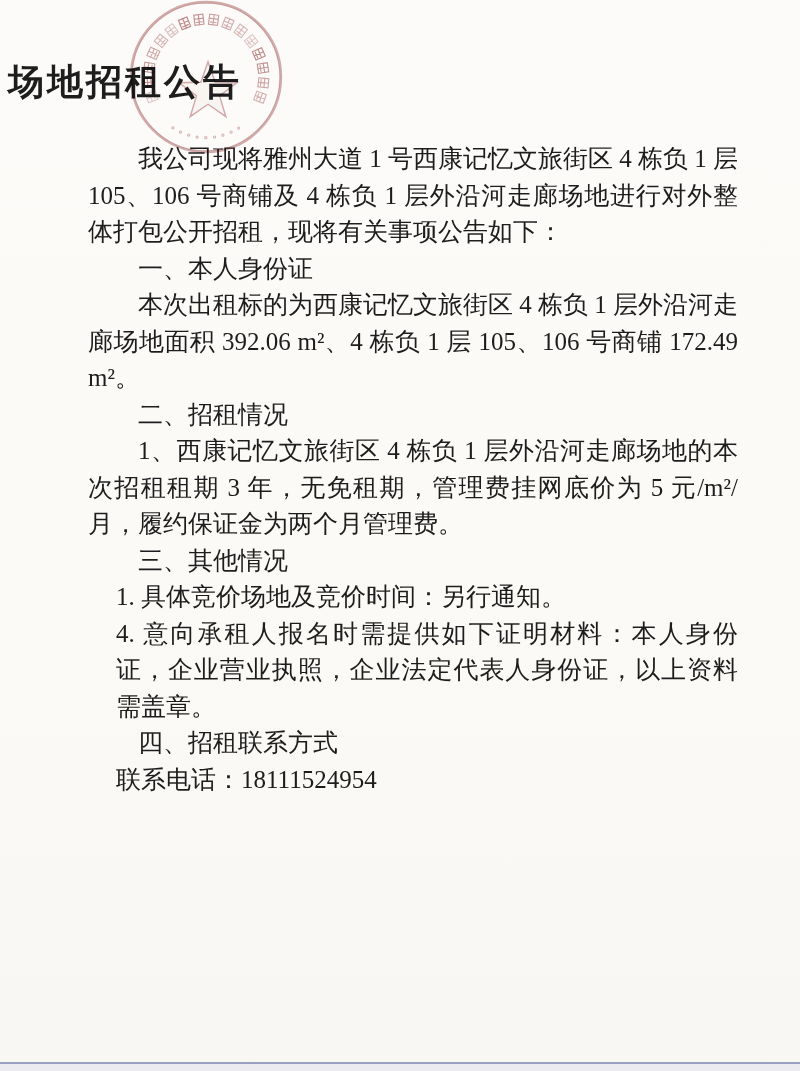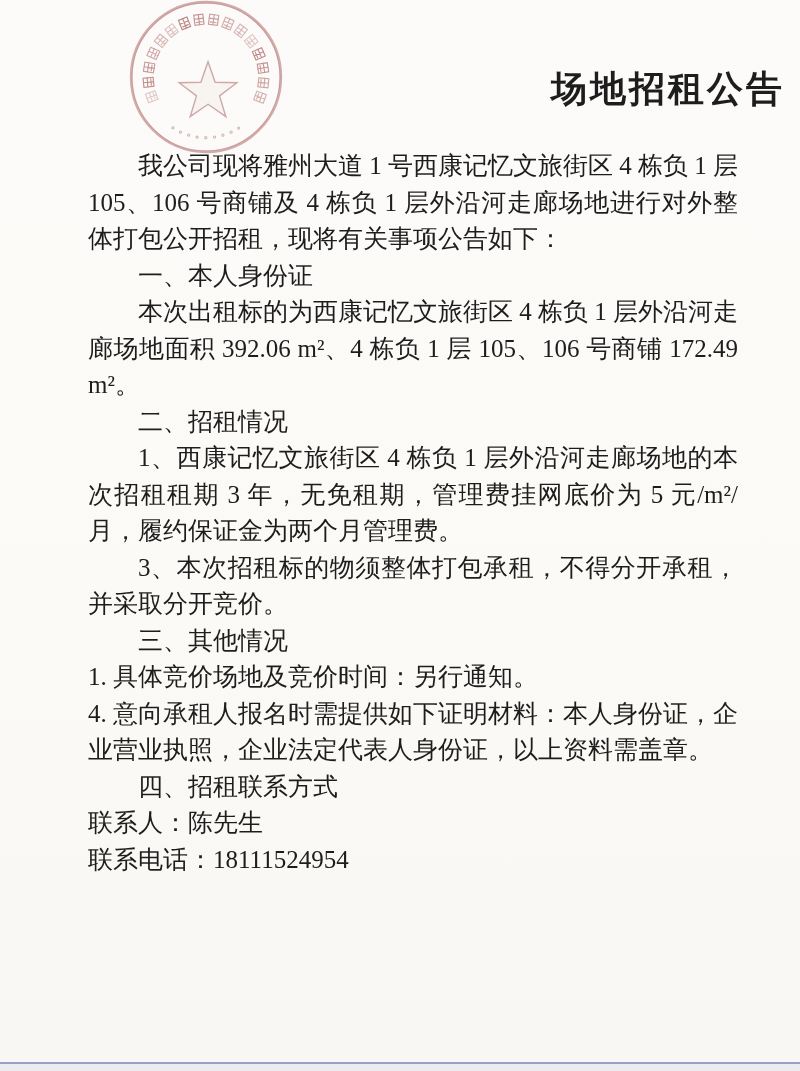--- a/index.html
+++ b/index.html
@@ -5,34 +5,34 @@
   html,body { margin:0; padding:0; background:#ffffff; }
   .page {
     position:relative;
     width:800px; height:1071px;
     overflow:hidden;
     background:linear-gradient(180deg,#fcfbf9 0%,#fbfaf7 55%,#f8f7f4 100%);
     font-family:"Liberation Serif","DejaVu Serif",serif;
     color:#1d1d1d;
   }
   .title {
-    margin:15px; padding-top:50px;
-    text-align:right;
+    margin:8px; padding-top:50px;
+    text-align:left;
     font-size:36px; font-weight:700;
     letter-spacing:3px;
   }
   .body {
     margin:34px 62px 0 88px;
     font-size:25px;
     line-height:36.5px;
     text-align:justify;
     text-justify:inter-ideograph;
   }
   .body p { margin:0; text-indent:2em; }
-  .body p.num-item, .body p.contact-line { text-indent:0; }
+  .body p.num-item, .body p.contact-line { margin-left:28px; text-indent:0; }
   .seal {
     position:absolute; left:120px; top:-4px;
     width:172px; height:172px;
     z-index:3; pointer-events:none;
     mix-blend-mode:multiply;
   }
   .scan-bottom-edge {
     position:absolute; left:0; right:0; bottom:0;
     height:7px;
     background:#ececf0;
@@ -137,26 +137,24 @@
   <h1 class="title">场地招租公告</h1>
 
   <div class="body">
     <p>我公司现将雅州大道 1 号西康记忆文旅街区 4 栋负 1 层 105、106 号商铺及 4 栋负 1 层外沿河走廊场地进行对外整体打包公开招租，现将有关事项公告如下：</p>
 
     <p>一、本人身份证</p>
     <p>本次出租标的为西康记忆文旅街区 4 栋负 1 层外沿河走廊场地面积 392.06 m²、4 栋负 1 层 105、106 号商铺 172.49 m²。</p>
 
     <p>二、招租情况</p>
     <p>1、西康记忆文旅街区 4 栋负 1 层外沿河走廊场地的本次招租租期 3 年，无免租期，管理费挂网底价为 5 元/m²/月，履约保证金为两个月管理费。</p>
-    <p>3、本次招租标的物须整体打包承租，不得分开承租，并采取分开竞价。</p>
 
     <p>三、其他情况</p>
     <p class="num-item">1. 具体竞价场地及竞价时间：另行通知。</p>
     <p class="num-item">4. 意向承租人报名时需提供如下证明材料：本人身份证，企业营业执照，企业法定代表人身份证，以上资料需盖章。</p>
 
     <p>四、招租联系方式</p>
-    <p class="contact-line">联系人：陈先生</p>
     <p class="contact-line">联系电话：18111524954</p>
 
   </div>
 
   <div class="scan-bottom-edge"></div>
 </div>
 
 </body></html>

